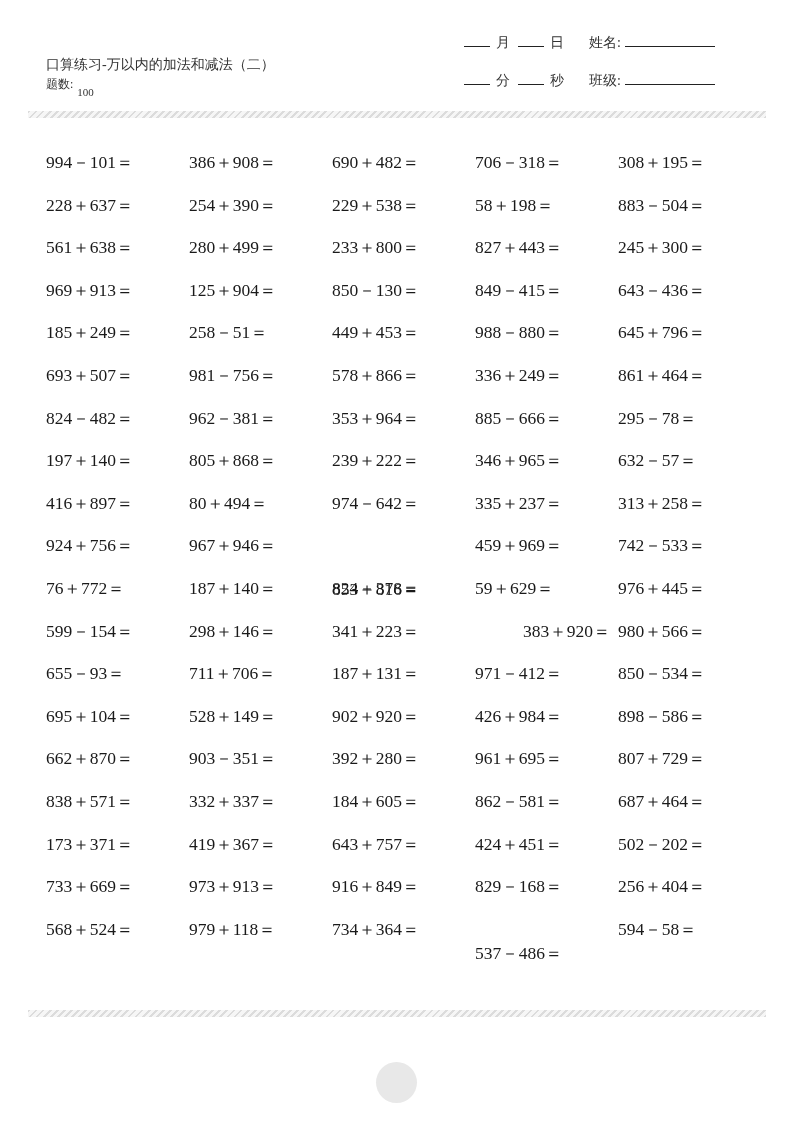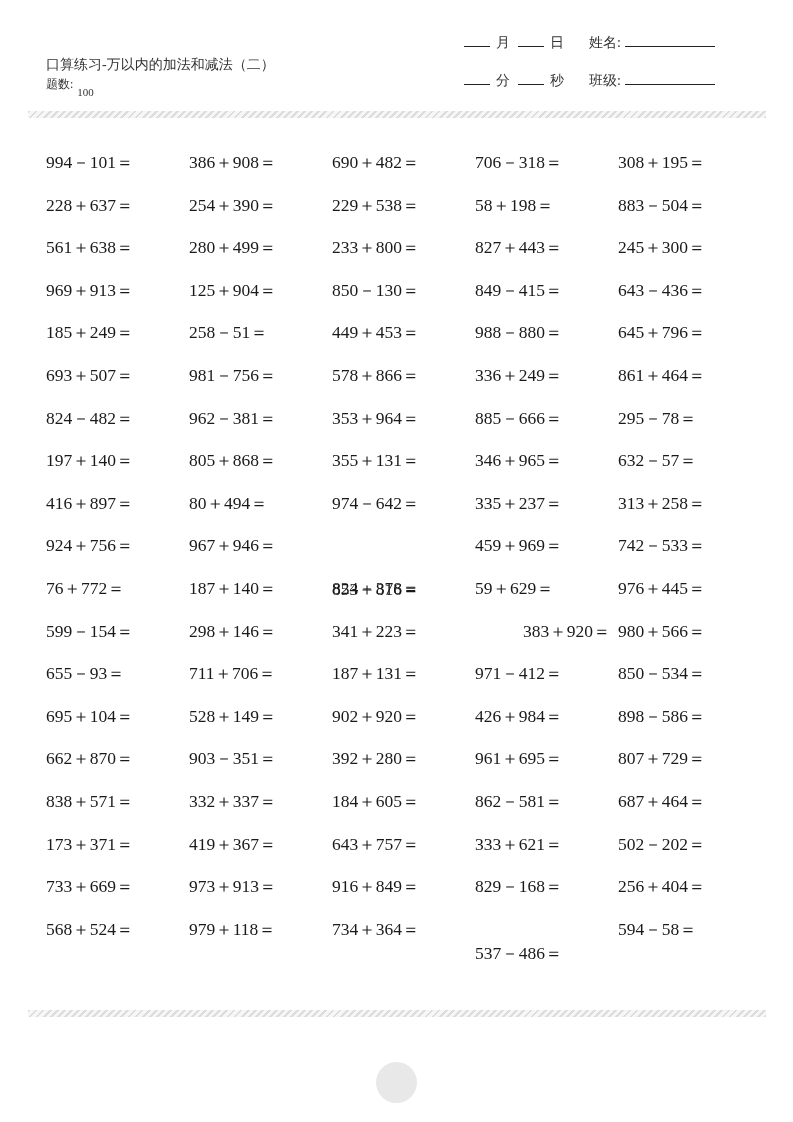--- a/index.html
+++ b/index.html
@@ -106,21 +106,21 @@
     <div class="row">
       <div class="prob" style="left: 0px;">824－482＝</div>
       <div class="prob" style="left: 143px;">962－381＝</div>
       <div class="prob" style="left: 286px;">353＋964＝</div>
       <div class="prob" style="left: 429px;">885－666＝</div>
       <div class="prob" style="left: 572px;">295－78＝</div>
     </div>
     <div class="row">
       <div class="prob" style="left: 0px;">197＋140＝</div>
       <div class="prob" style="left: 143px;">805＋868＝</div>
-      <div class="prob" style="left: 286px;">355＋131＝</div>
+      <div class="prob" style="left: 286px;">239＋222＝</div>
       <div class="prob" style="left: 429px;">346＋965＝</div>
       <div class="prob" style="left: 572px;">632－57＝</div>
     </div>
     <div class="row">
       <div class="prob" style="left: 0px;">416＋897＝</div>
       <div class="prob" style="left: 143px;">80＋494＝</div>
       <div class="prob" style="left: 286px;">974－642＝</div>
       <div class="prob" style="left: 429px;">335＋237＝</div>
       <div class="prob" style="left: 572px;">313＋258＝</div>
     </div>
@@ -170,21 +170,21 @@
       <div class="prob" style="left: 0px;">838＋571＝</div>
       <div class="prob" style="left: 143px;">332＋337＝</div>
       <div class="prob" style="left: 286px;">184＋605＝</div>
       <div class="prob" style="left: 429px;">862－581＝</div>
       <div class="prob" style="left: 572px;">687＋464＝</div>
     </div>
     <div class="row">
       <div class="prob" style="left: 0px;">173＋371＝</div>
       <div class="prob" style="left: 143px;">419＋367＝</div>
       <div class="prob" style="left: 286px;">643＋757＝</div>
-      <div class="prob" style="left: 429px;">333＋621＝</div>
+      <div class="prob" style="left: 429px;">424＋451＝</div>
       <div class="prob" style="left: 572px;">502－202＝</div>
     </div>
     <div class="row">
       <div class="prob" style="left: 0px;">733＋669＝</div>
       <div class="prob" style="left: 143px;">973＋913＝</div>
       <div class="prob" style="left: 286px;">916＋849＝</div>
       <div class="prob" style="left: 429px;">829－168＝</div>
       <div class="prob" style="left: 572px;">256＋404＝</div>
     </div>
     <div class="row">

